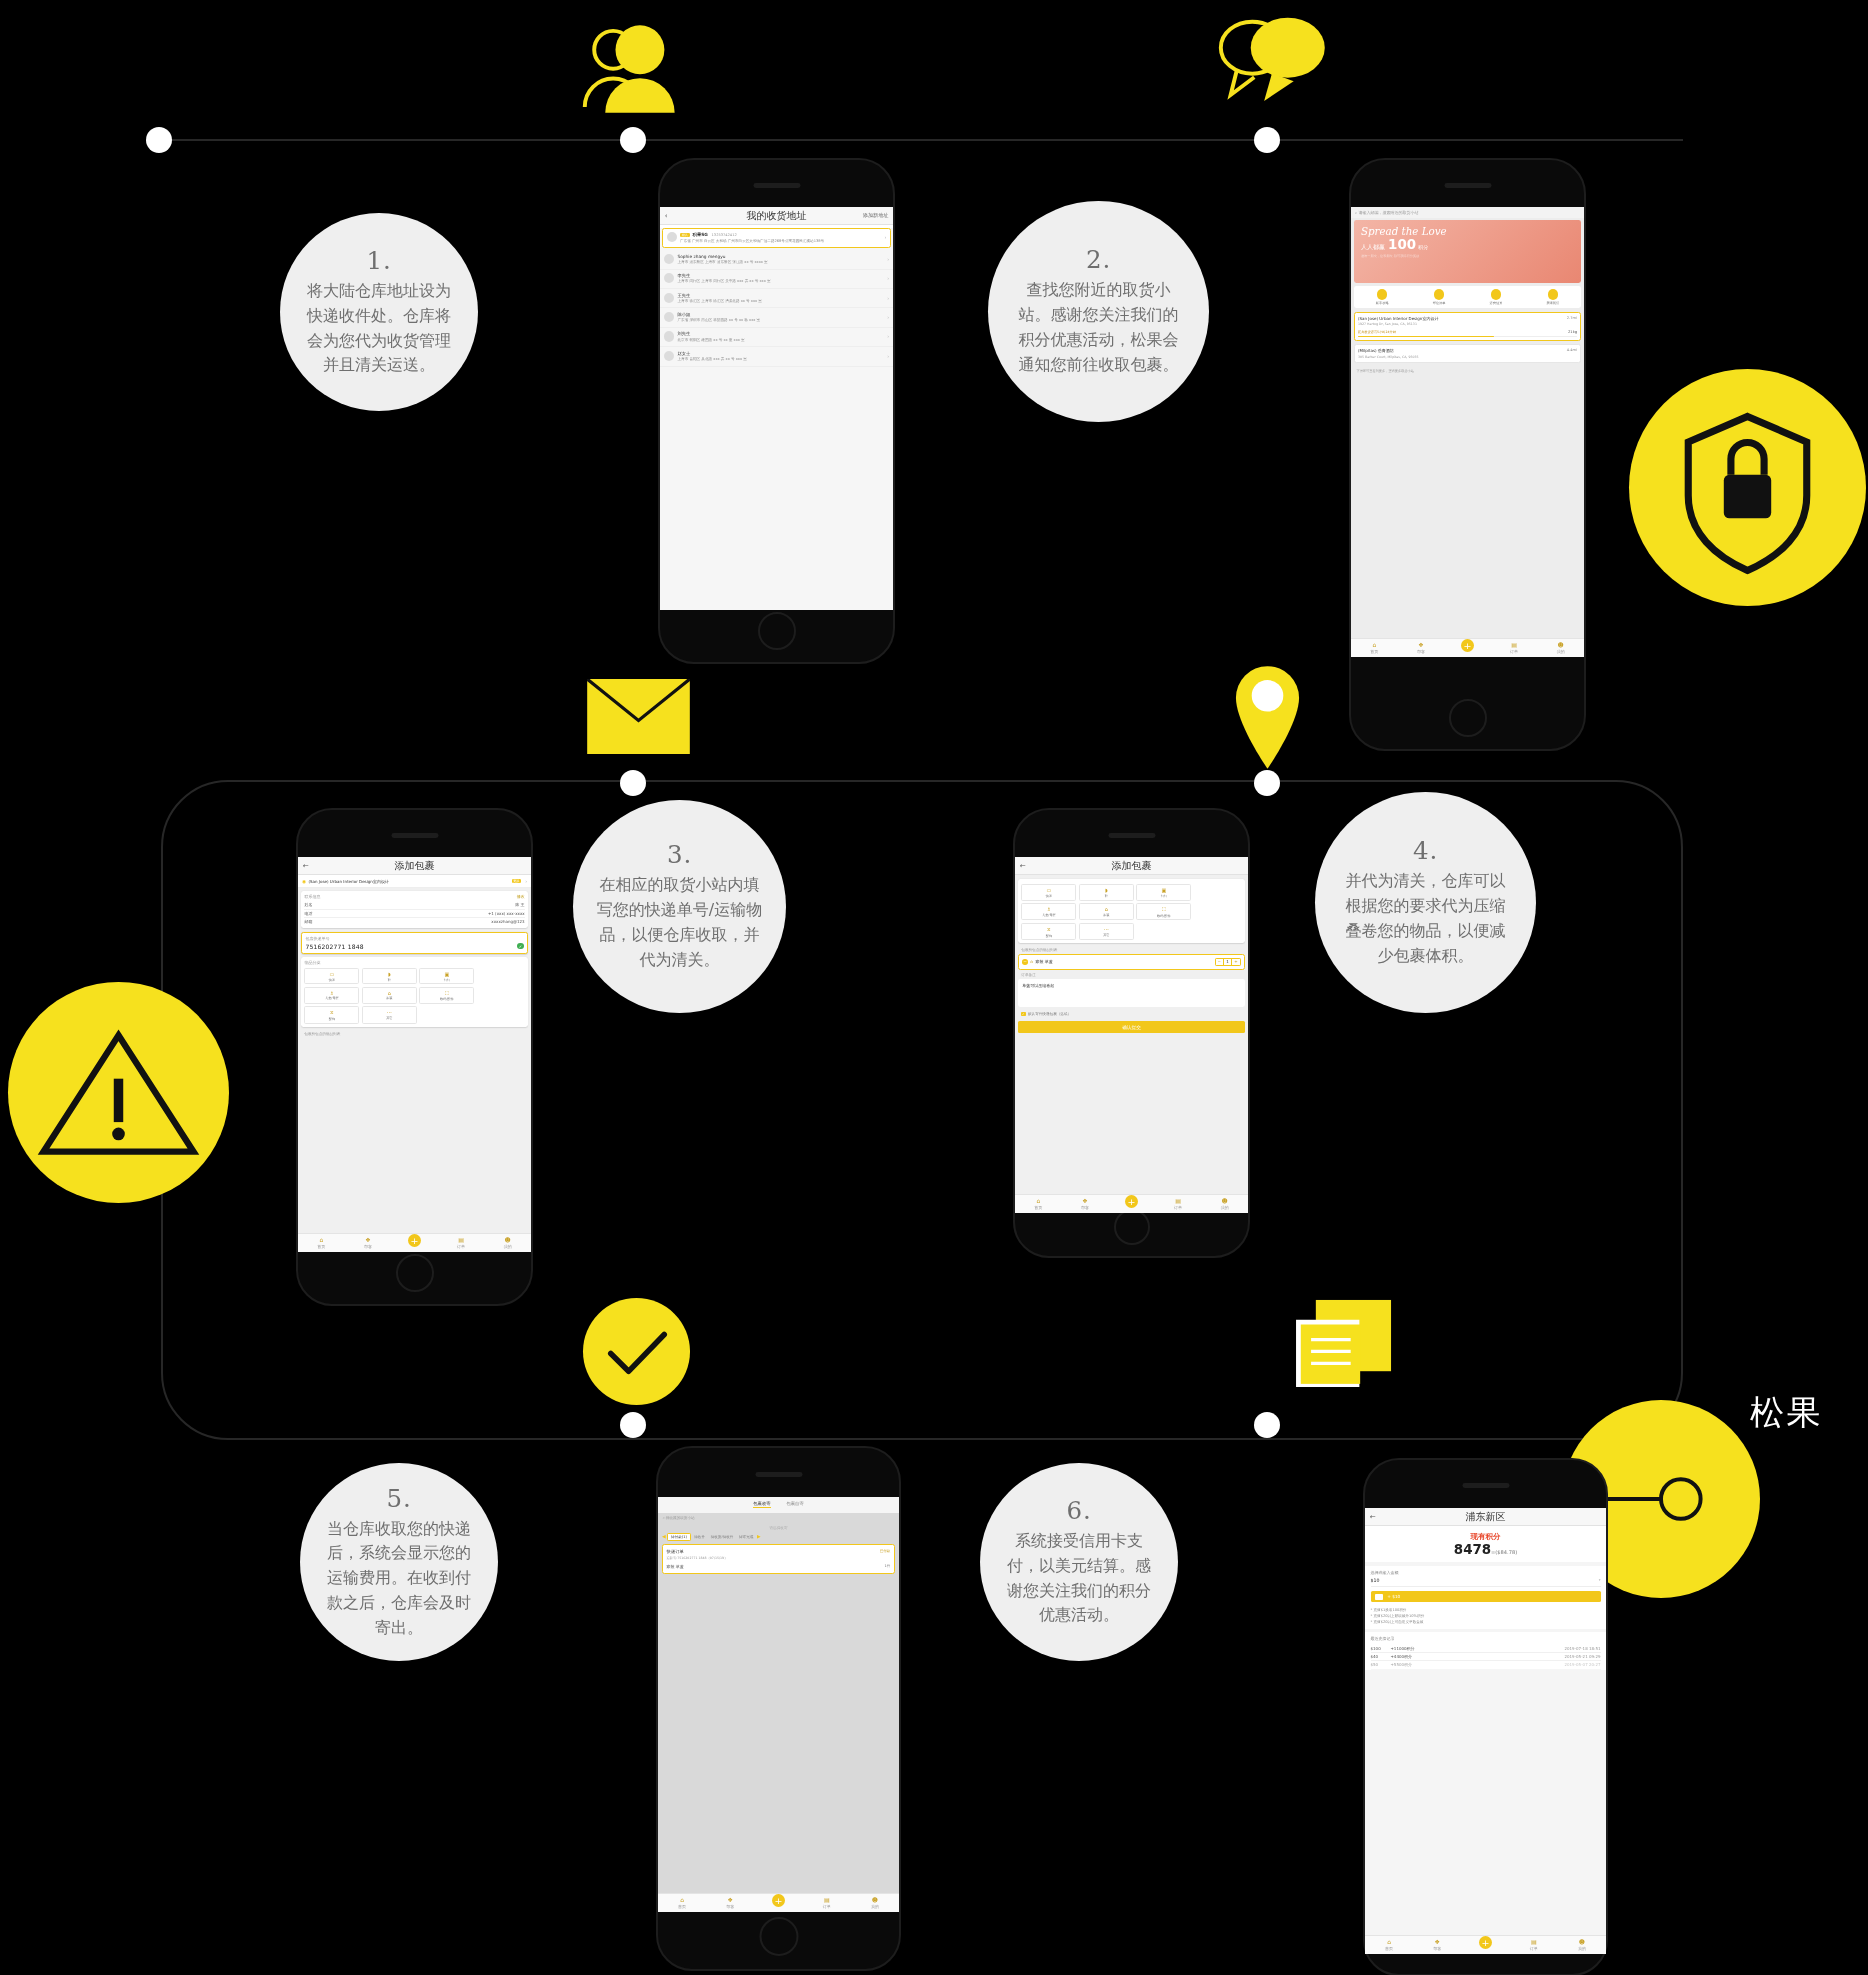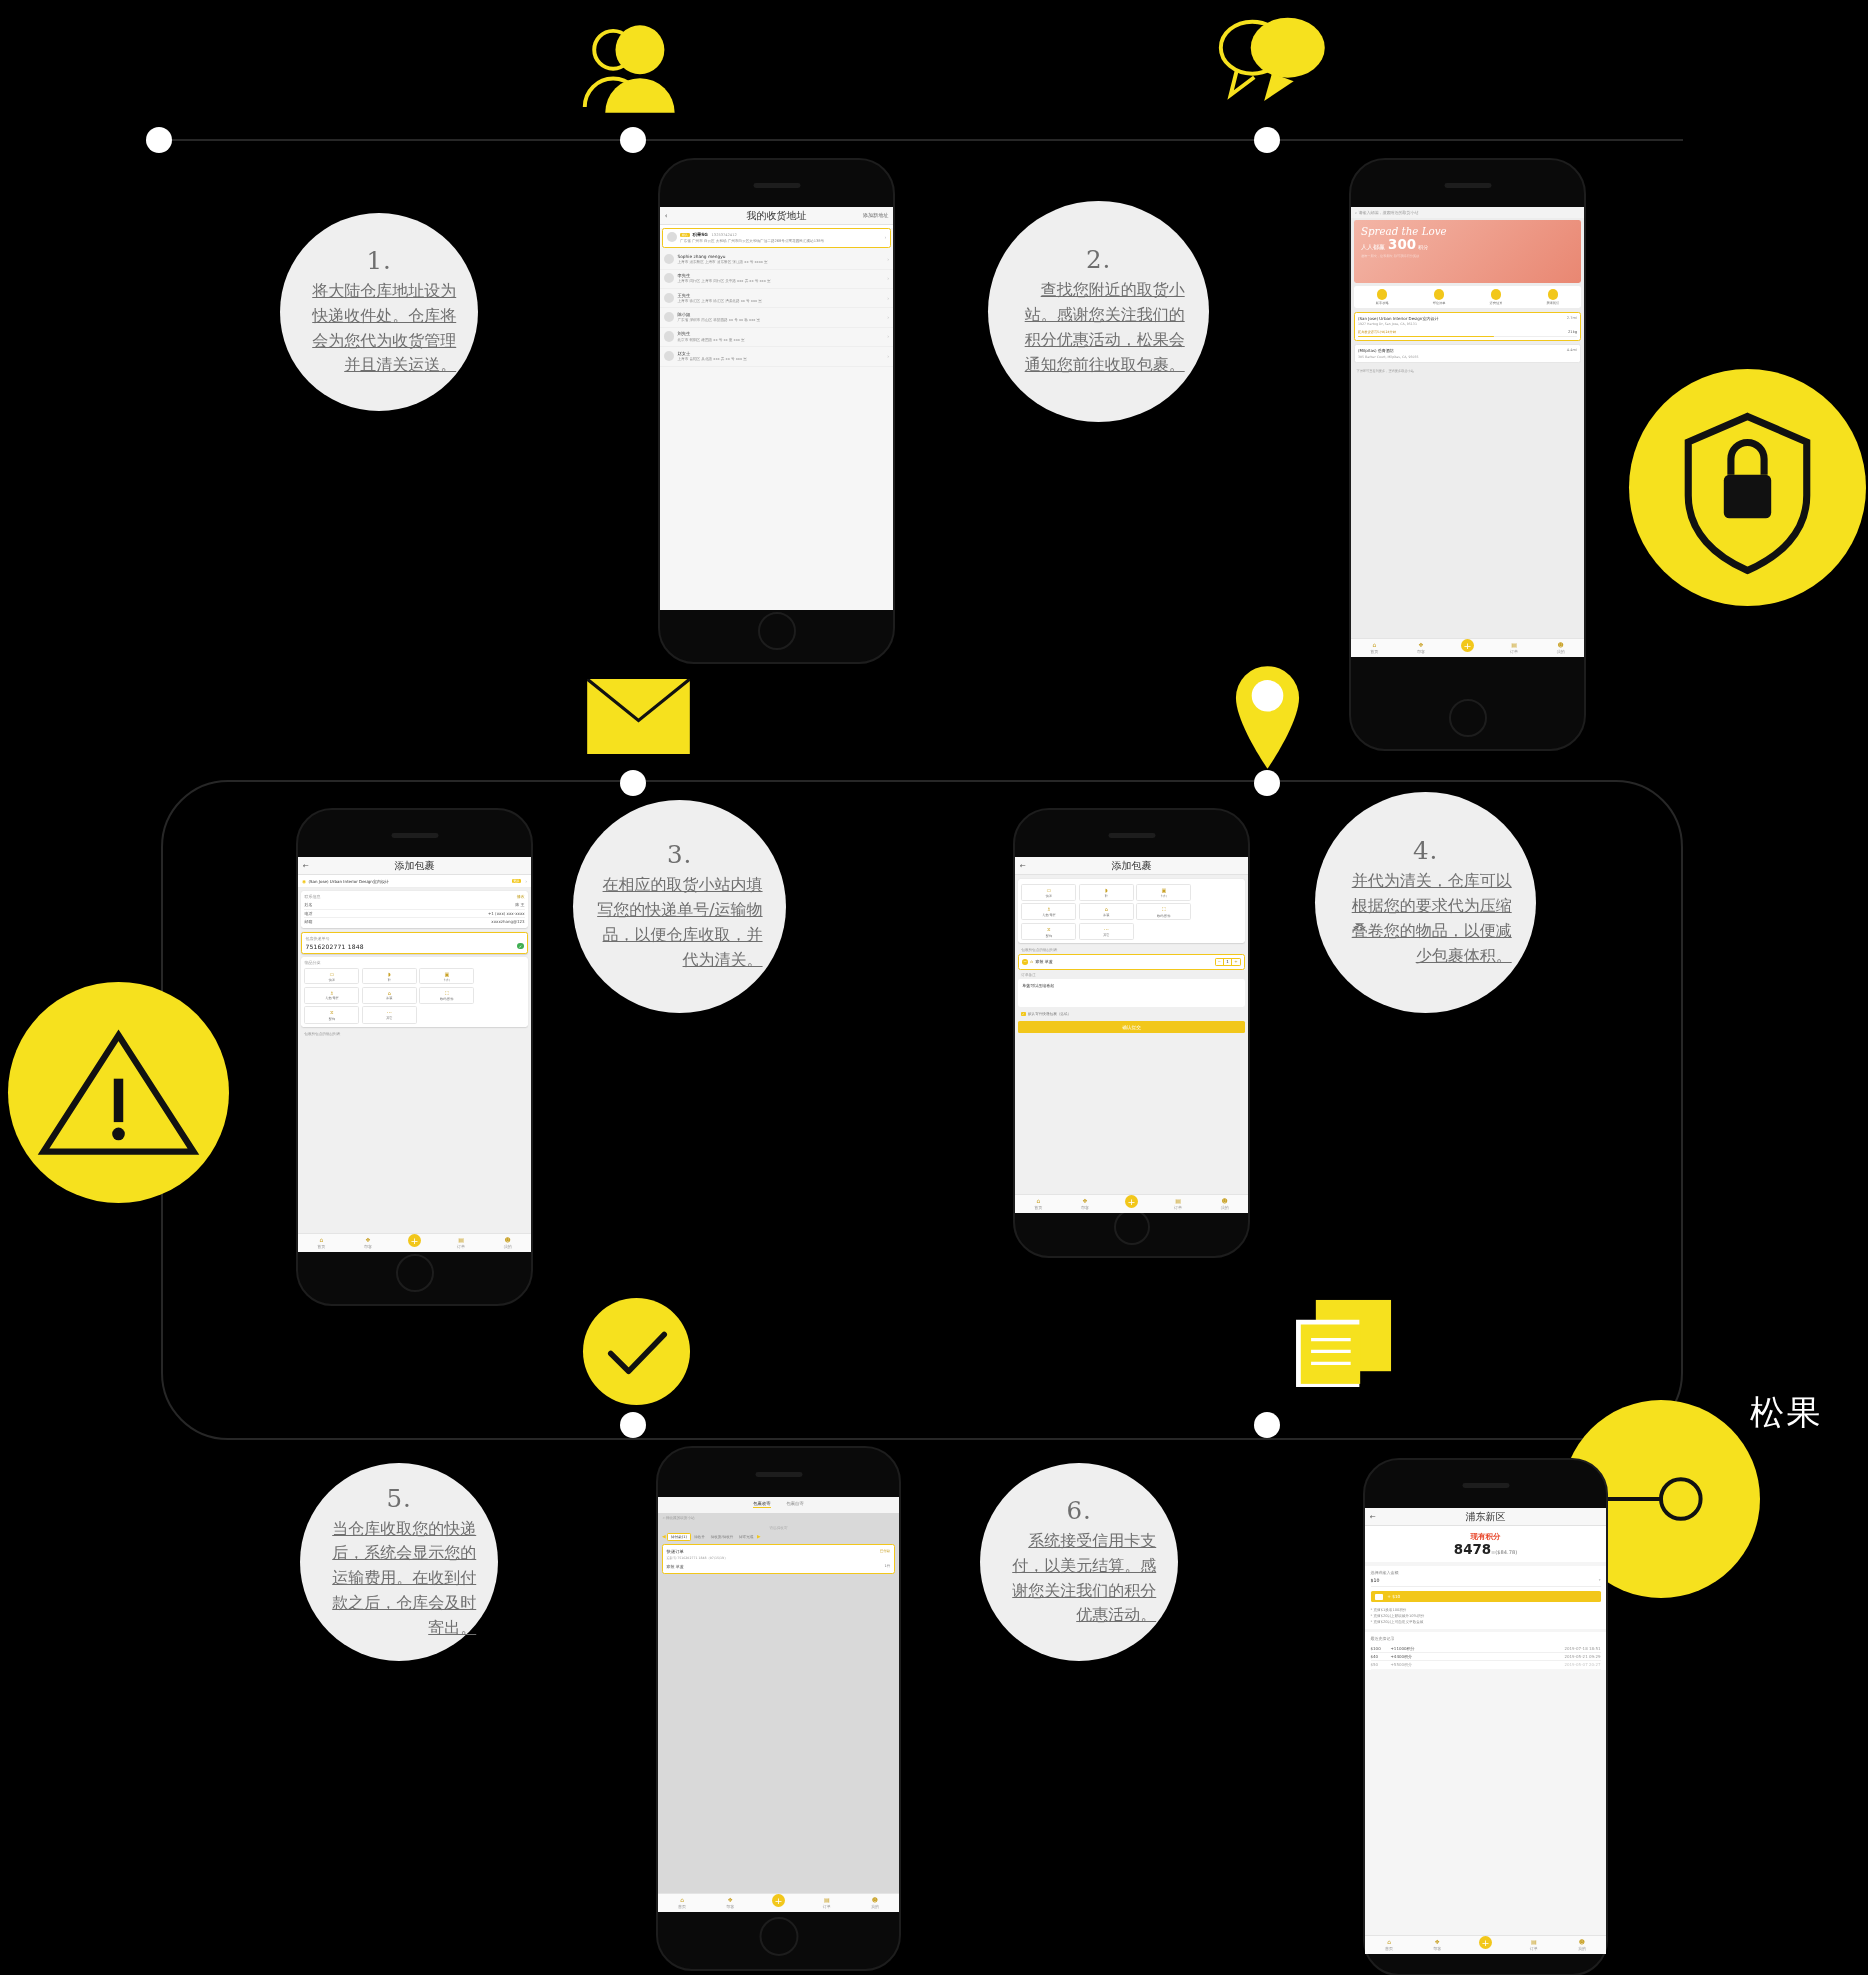--- a/index.html
+++ b/index.html
@@ -13,21 +13,21 @@
 
   
   .railbox{position:absolute;border:2px solid #272727;border-radius:67px;}
 
   
   .badge{position:absolute;border-radius:50%;background:#F6E11E;}
 
   
   .bubble{position:absolute;border-radius:50%;background:#EFEFEF;display:flex;flex-direction:column;align-items:center;justify-content:center;}
   .bubble .num{font-size:24.5px;color:#6f6f6f;letter-spacing:0.8px;margin-bottom:4px;font-family:"DejaVu Serif","Liberation Serif",serif;}
-  .bubble .txt{font-size:16px;line-height:1.55;color:#6f6f6f;text-align:right;width:78%;text-decoration:underline;}
+  .bubble .txt{font-size:16px;line-height:1.55;color:#6f6f6f;text-align:center;width:78%;}
 
   
   .phone{position:absolute;background:#0a0a0a;border:2.8px solid #1d1d1d;border-radius:36px;box-sizing:border-box;}
   .phone .screen{position:absolute;left:0;right:0;background:#ffffff;overflow:hidden;}
   .phone .speaker{position:absolute;left:50%;transform:translateX(-50%);height:4.7px;width:47px;border-radius:2.4px;background:#1d1d1d;}
   .phone .home{position:absolute;left:50%;transform:translateX(-50%);border-radius:50%;border:2px solid #1d1d1d;}
 
   
   .navbar{height:17.4px;background:#f7f7f7;border-bottom:0.4px solid #e2e2e2;display:flex;align-items:center;justify-content:center;position:relative;}
   .navbar .ttl{font-size:10px;color:#333;font-family:Liberation Serif, serif;}
@@ -264,21 +264,21 @@
   <div class="home" style="bottom:12px;width:34px;height:34px;"></div>
   <div class="screen" style="top:47px;height:450px;background:#ededed;">
     <div style="background:#f3f3f3;padding:2.8px 4px;font-size:4px;color:#999;">
       <span>⌕</span>
       <span>请输入邮编，搜索附近的取货小站</span>
     </div>
     <div style="margin:2.8px;border-radius:2.4px;background:linear-gradient(135deg,#f3b5a6,#e98772);height:63px;position:relative;overflow:hidden;">
       <div style="color:#fff;font-style:italic;font-size:10.3px;padding:4.7px 0 0 7.1px;font-family:'DejaVu Serif',serif;">Spread the Love</div>
       <div style="display:flex;align-items:baseline;padding-left:7.1px;color:#fff;">
         <span style="font-size:6px;margin-right:3.2px;">人人都赢</span>
-        <span style="font-size:13.4px;font-weight:bold;">300</span>
+        <span style="font-size:13.4px;font-weight:bold;">100</span>
         <span style="font-size:5.1px;margin-left:2px;">积分</span>
       </div>
       <div style="color:#fff8; font-size:3.2px;padding-left:7.1px;padding-top:2.4px;">邀请一朋友，您和朋友 都可获得积分奖励</div>
     </div>
     <div style="display:flex;background:#fff;margin:0 2.8px;border-radius:2.4px;padding:3.2px 0;">
       <div class="tb" style="flex:1;text-align:center;font-size:3.2px;color:#777;">
         <div style="width:10.3px;height:10.3px;border-radius:50%;background:#F2C71B;margin:0 auto 1.6px;"></div>
         <span>新手攻略</span>
       </div>
       <div class="tb" style="flex:1;text-align:center;font-size:3.2px;color:#777;">

